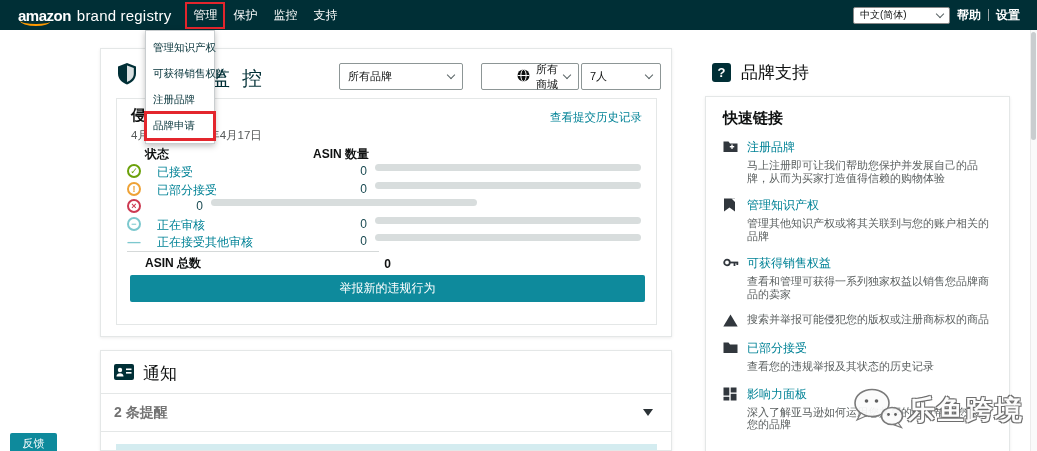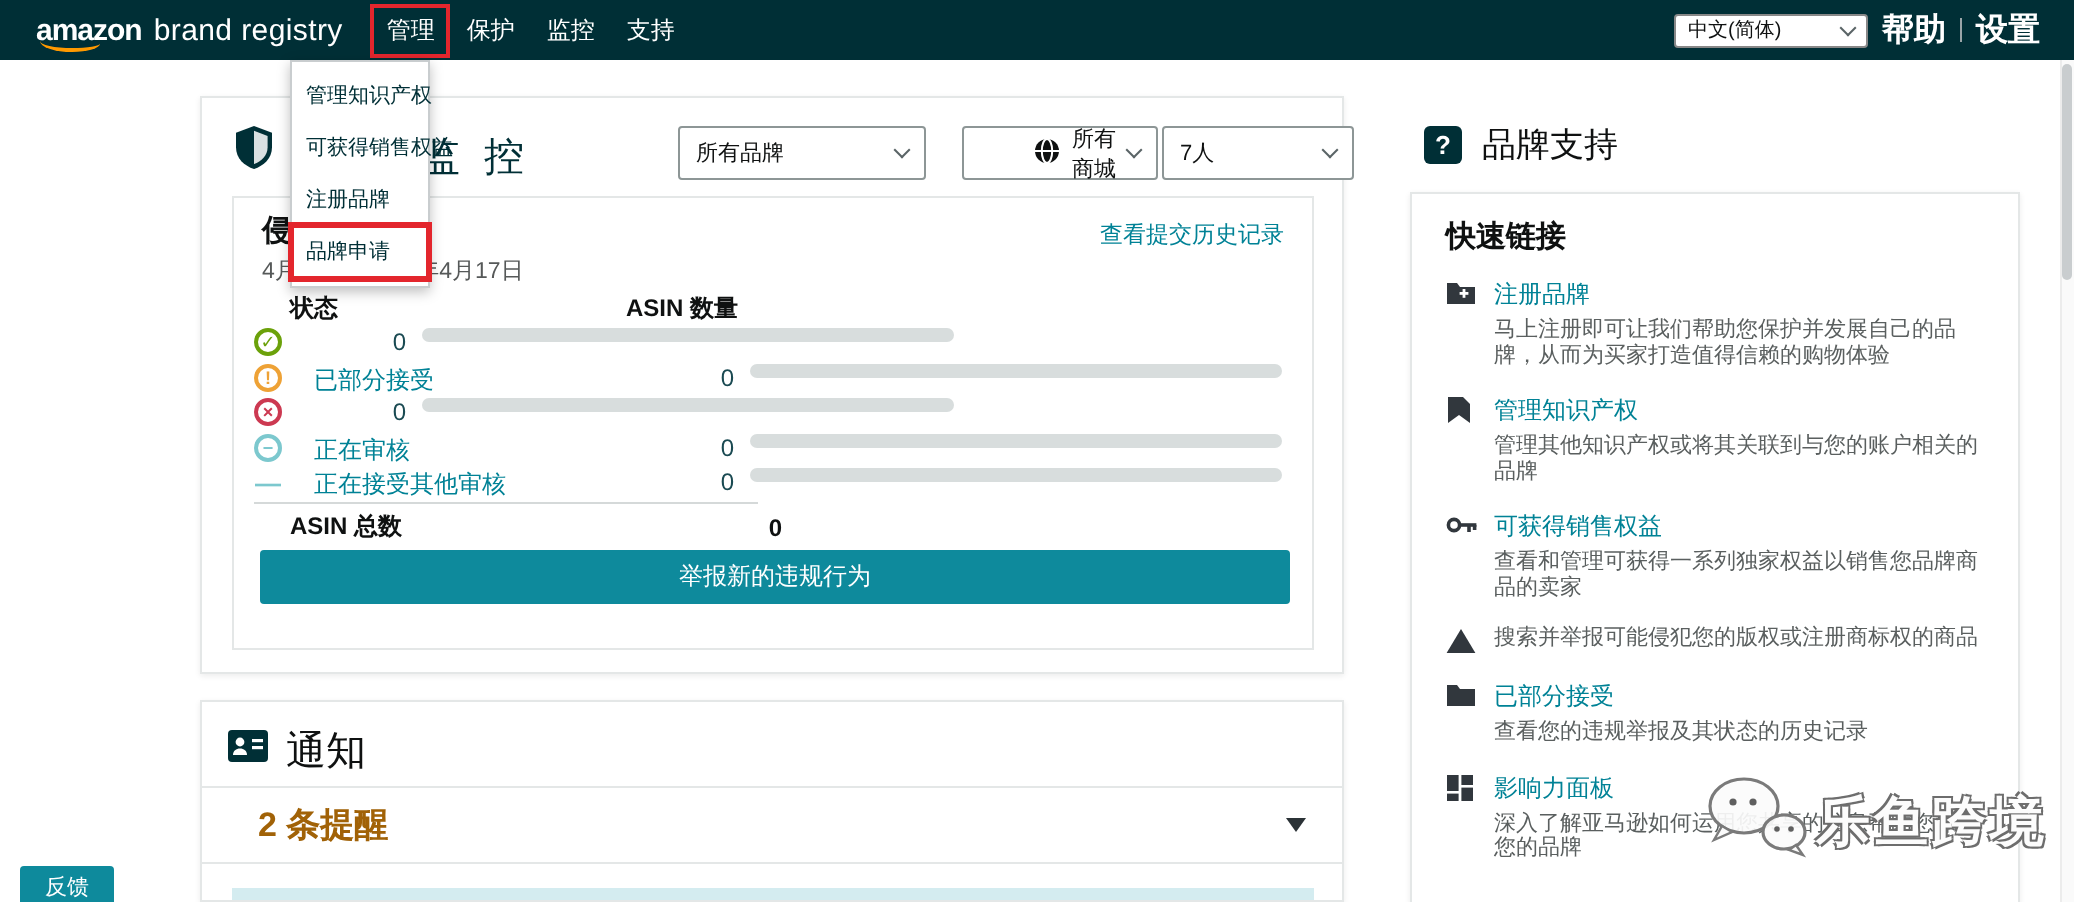--- a/index.html
+++ b/index.html
@@ -19,40 +19,40 @@
   .logo-brand { color:#fff; font-weight:300; font-size:15px; margin-left:6px; letter-spacing:0.2px; }
   .nav-items { display:flex; align-items:center; margin-left:14px; }
   .nav-item { color:#fff; font-size:12px; padding:4px 8px; cursor:pointer; white-space:nowrap; }
   .nav-item.boxed { border:2px solid #e3262d; padding:3px 6px; }
   .nav-right { margin-left:auto; display:flex; align-items:center; margin-right:10px; }
   .lang-select { width:97px; height:17px; background:#fff; border:1px solid #888; border-radius:2px;
     font-size:10px; color:#0f1111; display:flex; align-items:center; padding:0 6px; cursor:pointer; }
   .lang-select .chev { margin-left:auto; }
   .chev { width:6px; height:6px; border-right:1.5px solid #5a6466; border-bottom:1.5px solid #5a6466;
     transform:rotate(45deg); margin-top:-3px; flex:0 0 auto; }
-  .nav-link { color:#fff; font-size:16px; font-weight:bold; padding:0 7px; cursor:pointer; }
+  .nav-link { color:#fff; font-size:12px; font-weight:bold; padding:0 7px; cursor:pointer; }
   .nav-sep { width:1px; height:12px; background:#9aa5a8; }
   
   .dropdown { position:absolute; left:145px; top:30px; width:70px; background:#fff;
     border:1px solid #c9cdcf; box-shadow:0 2px 6px rgba(0,0,0,.25); z-index:40; padding:4px 0; }
   .dropdown-item { font-size:10.5px; color:#002f36; padding:6px 4px 6px 7px; cursor:pointer; white-space:nowrap; }
   .dropdown-item.boxed { outline:3px solid #e3262d; outline-offset:-1px; }
   
   .card { position:absolute; background:#fff; border:1px solid #e4e7e7; box-shadow:0 1px 3px rgba(15,17,17,.08); }
   .protect-card { left:100px; top:48px; width:572px; height:289px; }
   .shield-icon { position:absolute; left:15px; top:13px; }
   .protect-title { position:absolute; left:45px; top:16px; font-size:20px; color:#002f36;
     letter-spacing:12px; white-space:nowrap; }
   .filter { position:absolute; top:14px; height:27px; background:#fff; border:1px solid #8d9696;
     border-radius:2px; display:flex; align-items:center; font-size:11px; color:#0f1111;
     padding:0 8px; cursor:pointer; }
   .filter .chev { margin-left:auto; }
   .filter-brand { left:238px; width:124px; }
   .filter-marketplace { left:380px; width:98px;padding-left:35px; }
-  .filter-people { left:480px; width:96px; }
+  .filter-people { left:480px; width:80px; }
   .globe { margin-right:6px; flex:0 0 auto; }
   
   .notices-card { position:absolute; left:15px; top:49px; width:541px; height:227px;
     border:1px solid #e4e7e7; background:#fff; }
   .notices-head { position:absolute; left:14px; top:7px; font-size:15px; font-weight:bold; color:#0f1111; }
   .history-link { position:absolute; right:14px; top:11px; font-size:11.5px; color:#008296; cursor:pointer; }
   .date-range { position:absolute; left:14px; top:29px; font-size:11.5px; color:#565959; }
   .table { position:absolute; left:0; top:47px; width:100%; }
   .srow { display:flex; align-items:flex-start; height:17.5px; }
   .srow.header { height:16px; margin-bottom:2px; }
@@ -72,25 +72,25 @@
   .tdivider { position:absolute; left:10px; top:152px; width:252px; height:1px; background:#d5d9d9; }
   .total-row { position:absolute; left:0; top:156px; width:100%; display:flex; align-items:center;gap:22px; }
   .total-label { width:162px; margin-left:28px; font-size:12px; font-weight:bold; color:#0f1111; }
   .total-val { width:62px; text-align:right; font-size:12px; font-weight:bold; color:#0f1111; }
   .report-btn { position:absolute; left:13px; top:176px; width:515px; height:27px; background:#0e8a9c;
     color:#fff; font-size:12px; border:none; border-radius:2px; cursor:pointer;
     display:flex; align-items:center; justify-content:center; }
   
   .notif-card { left:100px; top:350px; width:572px; height:101px; overflow:hidden; }
   .notif-head { position:absolute; left:13px; top:11px; display:flex; align-items:center; }
-  .notif-title { font-size:20px; color:#0f1111; margin-left:9px;font-family:Liberation Mono, monospace; }
+  .notif-title { font-size:17px; color:#0f1111; margin-left:9px;font-family:Liberation Mono, monospace; }
   .notif-divider { position:absolute; left:0; top:42px; width:100%; height:1px; background:#e4e7e7; }
   .alerts-row { position:absolute; left:0; top:43px; width:100%; height:38px; display:flex;
     align-items:center; border-bottom:1px solid #e4e7e7; cursor:pointer; }
-  .alerts-label { margin-left:28px; font-size:17px; font-weight:bold; color:#a16207; }
+  .alerts-label { margin-left:13px; font-size:14px; font-weight:bold; color:#737373; }
   .caret-down { margin-left:auto; margin-right:18px; width:0; height:0;
     border-left:5px solid transparent; border-right:5px solid transparent; border-top:7px solid #2b3236; }
   .alert-bar { position:absolute; left:15px; top:93px; width:541px; height:12px; background:#d4ecf0; }
   
   .support-head { position:absolute; left:712px; top:61px; display:flex; align-items:center; z-index:5; }
   .qmark-icon { width:19px; height:19px; background:#002f36; border-radius:3px; color:#fff;
     font-size:13px; font-weight:bold; display:flex; align-items:center; justify-content:center; }
   .support-title { font-size:17px; color:#0f1111; margin-left:10px; }
   .quick-card { left:705px; top:96px; width:305px; height:356px; overflow:hidden; padding:12px 16px 0 17px; }
   .quick-title { font-size:15px; font-weight:bold; color:#0f1111; margin-bottom:11px; }
@@ -183,20 +183,21 @@
     <div class="date-range">4月11日 - 2023年4月17日</div>
 
     <div class="table">
       <div class="srow header">
         <span class="hspacer"></span>
         <span class="slabel">状态</span>
         <span class="sval">ASIN 数量</span>
       </div>
       <div class="srow">
         <span class="sicon ic-check">✓</span>
+        <span class="slabel">已接受</span>
         <span class="sval">0</span>
         <span class="sbar"></span>
       </div>
       <div class="srow">
         <span class="sicon ic-excl">!</span>
         <span class="slabel">已部分接受</span>
         <span class="sval">0</span>
         <span class="sbar"></span>
       </div>
       <div class="srow">

